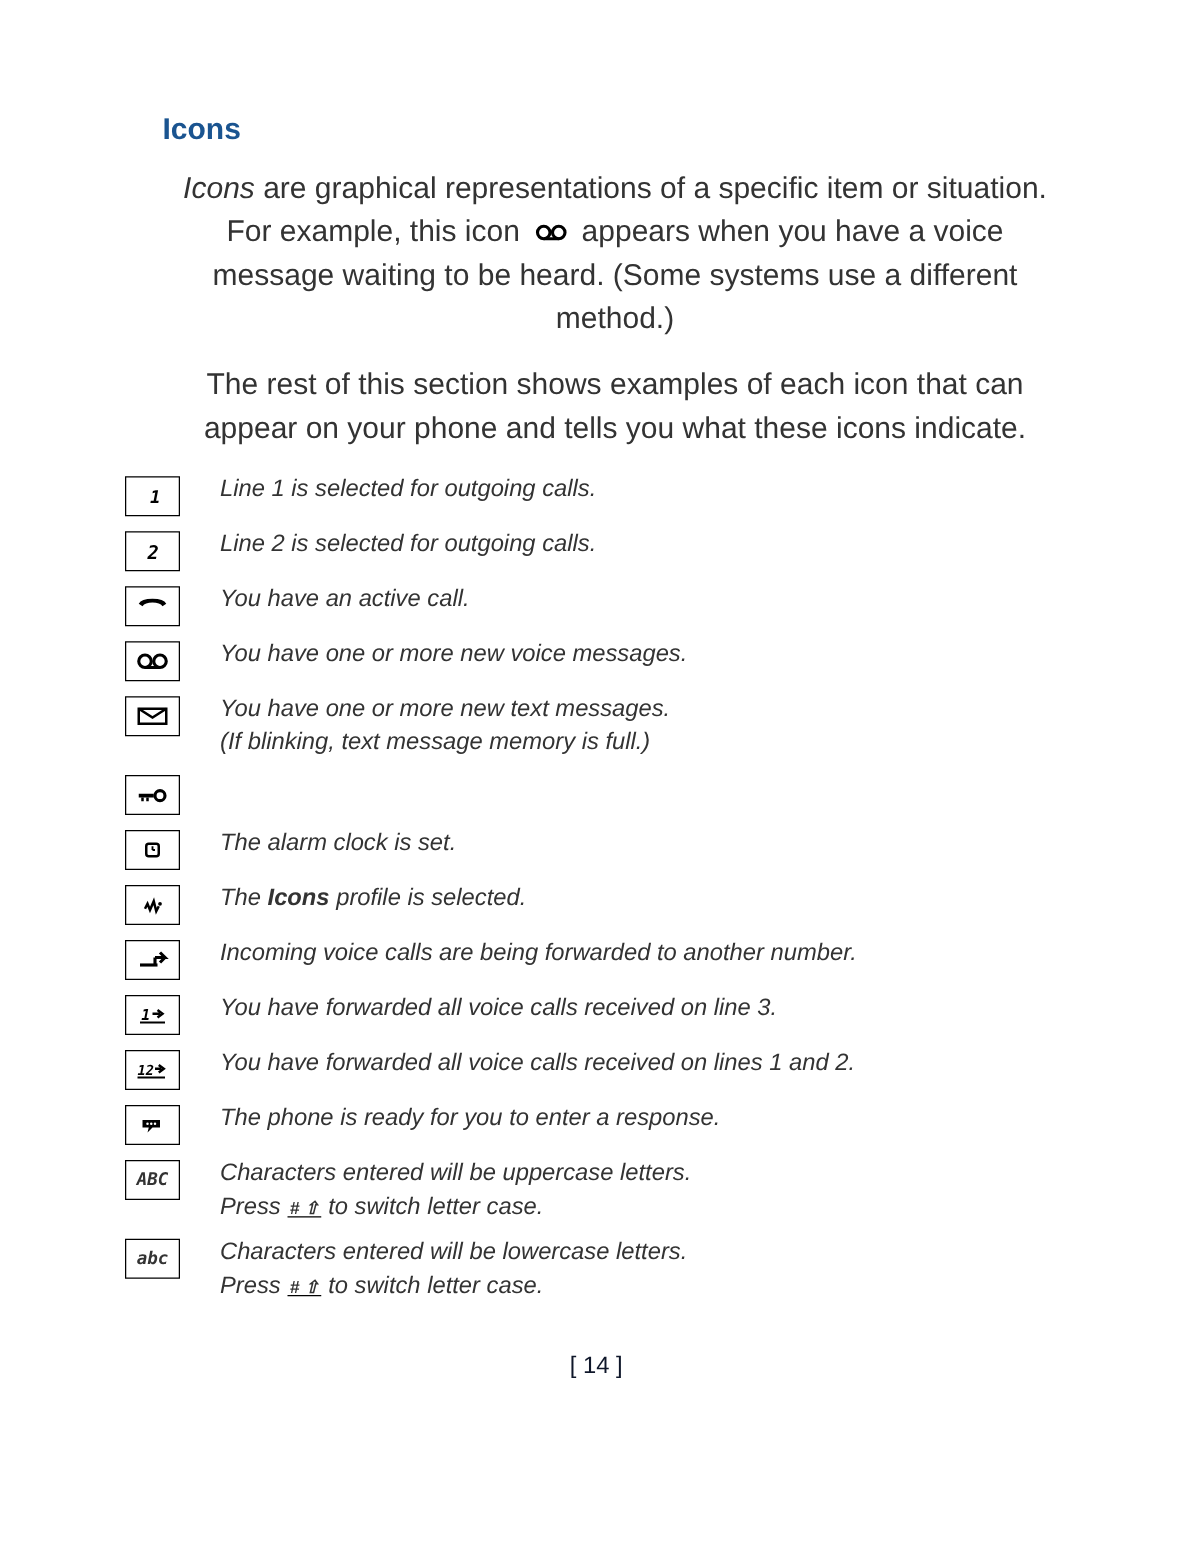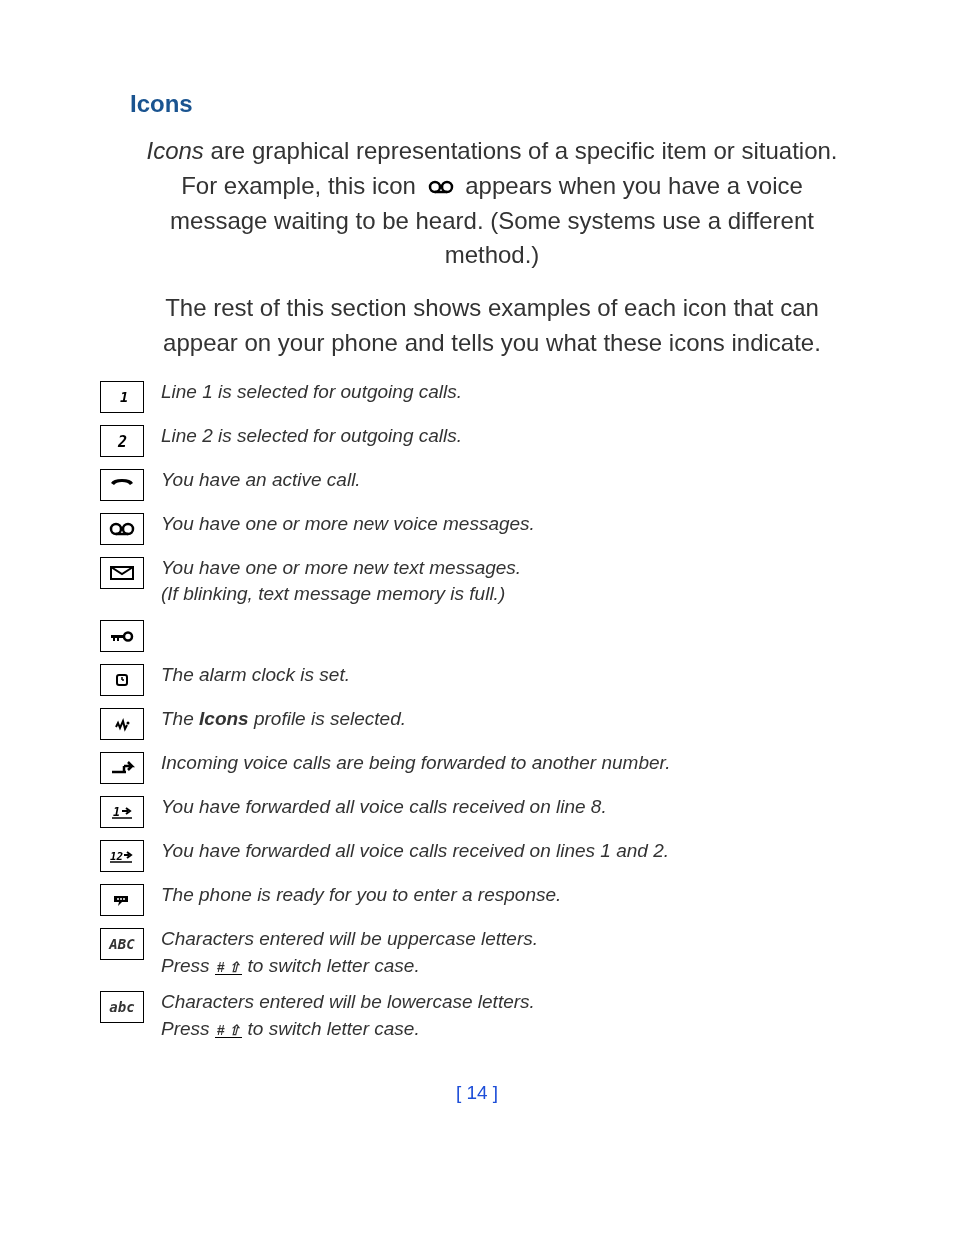--- a/index.html
+++ b/index.html
@@ -43,21 +43,21 @@
     margin-bottom: 10px;
   }
   .icon-box {
     width: 42px;
     height: 30px;
     border: 1.5px solid #000;
     display: flex;
     align-items: center;
     justify-content: center;
     flex: 0 0 42px;
-    margin-right: 17px;
+    margin-right: 32px;
     margin-top: 2px;
     font-family: monospace;
     font-weight: bold;
     font-size: 15px;
   }
   .icon-desc {
     font-size: 19px;
     line-height: 1.4;
     flex: 1;
   }
@@ -66,21 +66,21 @@
     display: inline-block;
     border-bottom: 1px solid #000;
     font-size: 14px;
     font-weight: bold;
     padding: 0 2px;
     vertical-align: baseline;
     line-height: 1;
   }
   .footer {
     text-align: center;
-    color: #1d4ed8;
+    color: #0f172a;
     font-size: 19px;
     margin-top: 40px;
   }
   svg { display: block; }
   .pix { image-rendering: pixelated; }
 </style>
 </head>
 <body>
 
 <svg width="0" height="0" style="position:absolute">
@@ -229,21 +229,21 @@
           </svg>
         </div>
         <div class="icon-desc">Incoming voice calls are being forwarded to another number.</div>
       </div>
       <div class="icon-row">
         <div class="icon-box">
           <svg width="28" height="18">
             <use href="#ic-fwd1"></use>
           </svg>
         </div>
-        <div class="icon-desc">You have forwarded all voice calls received on line 8.</div>
+        <div class="icon-desc">You have forwarded all voice calls received on line 3.</div>
       </div>
       <div class="icon-row">
         <div class="icon-box">
           <svg width="28" height="18">
             <use href="#ic-fwd12"></use>
           </svg>
         </div>
         <div class="icon-desc">You have forwarded all voice calls received on lines 1 and 2.</div>
       </div>
       <div class="icon-row">

